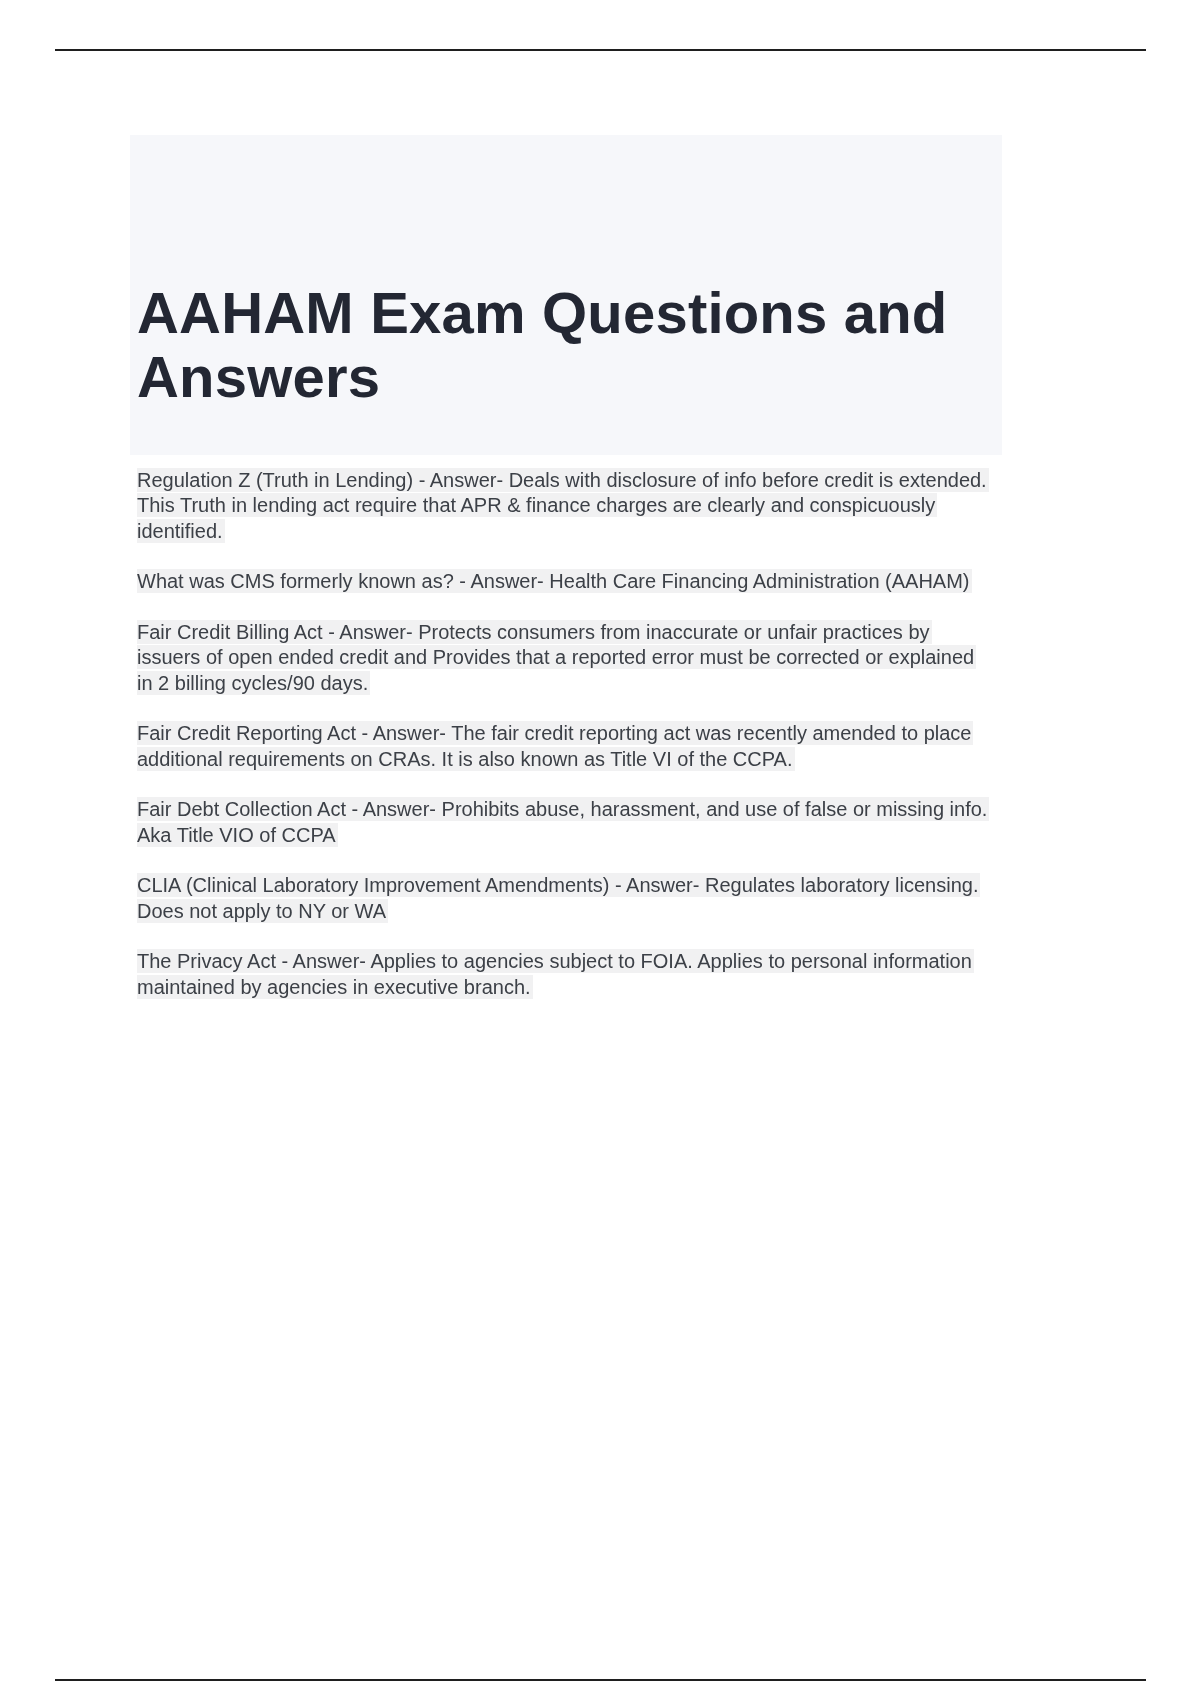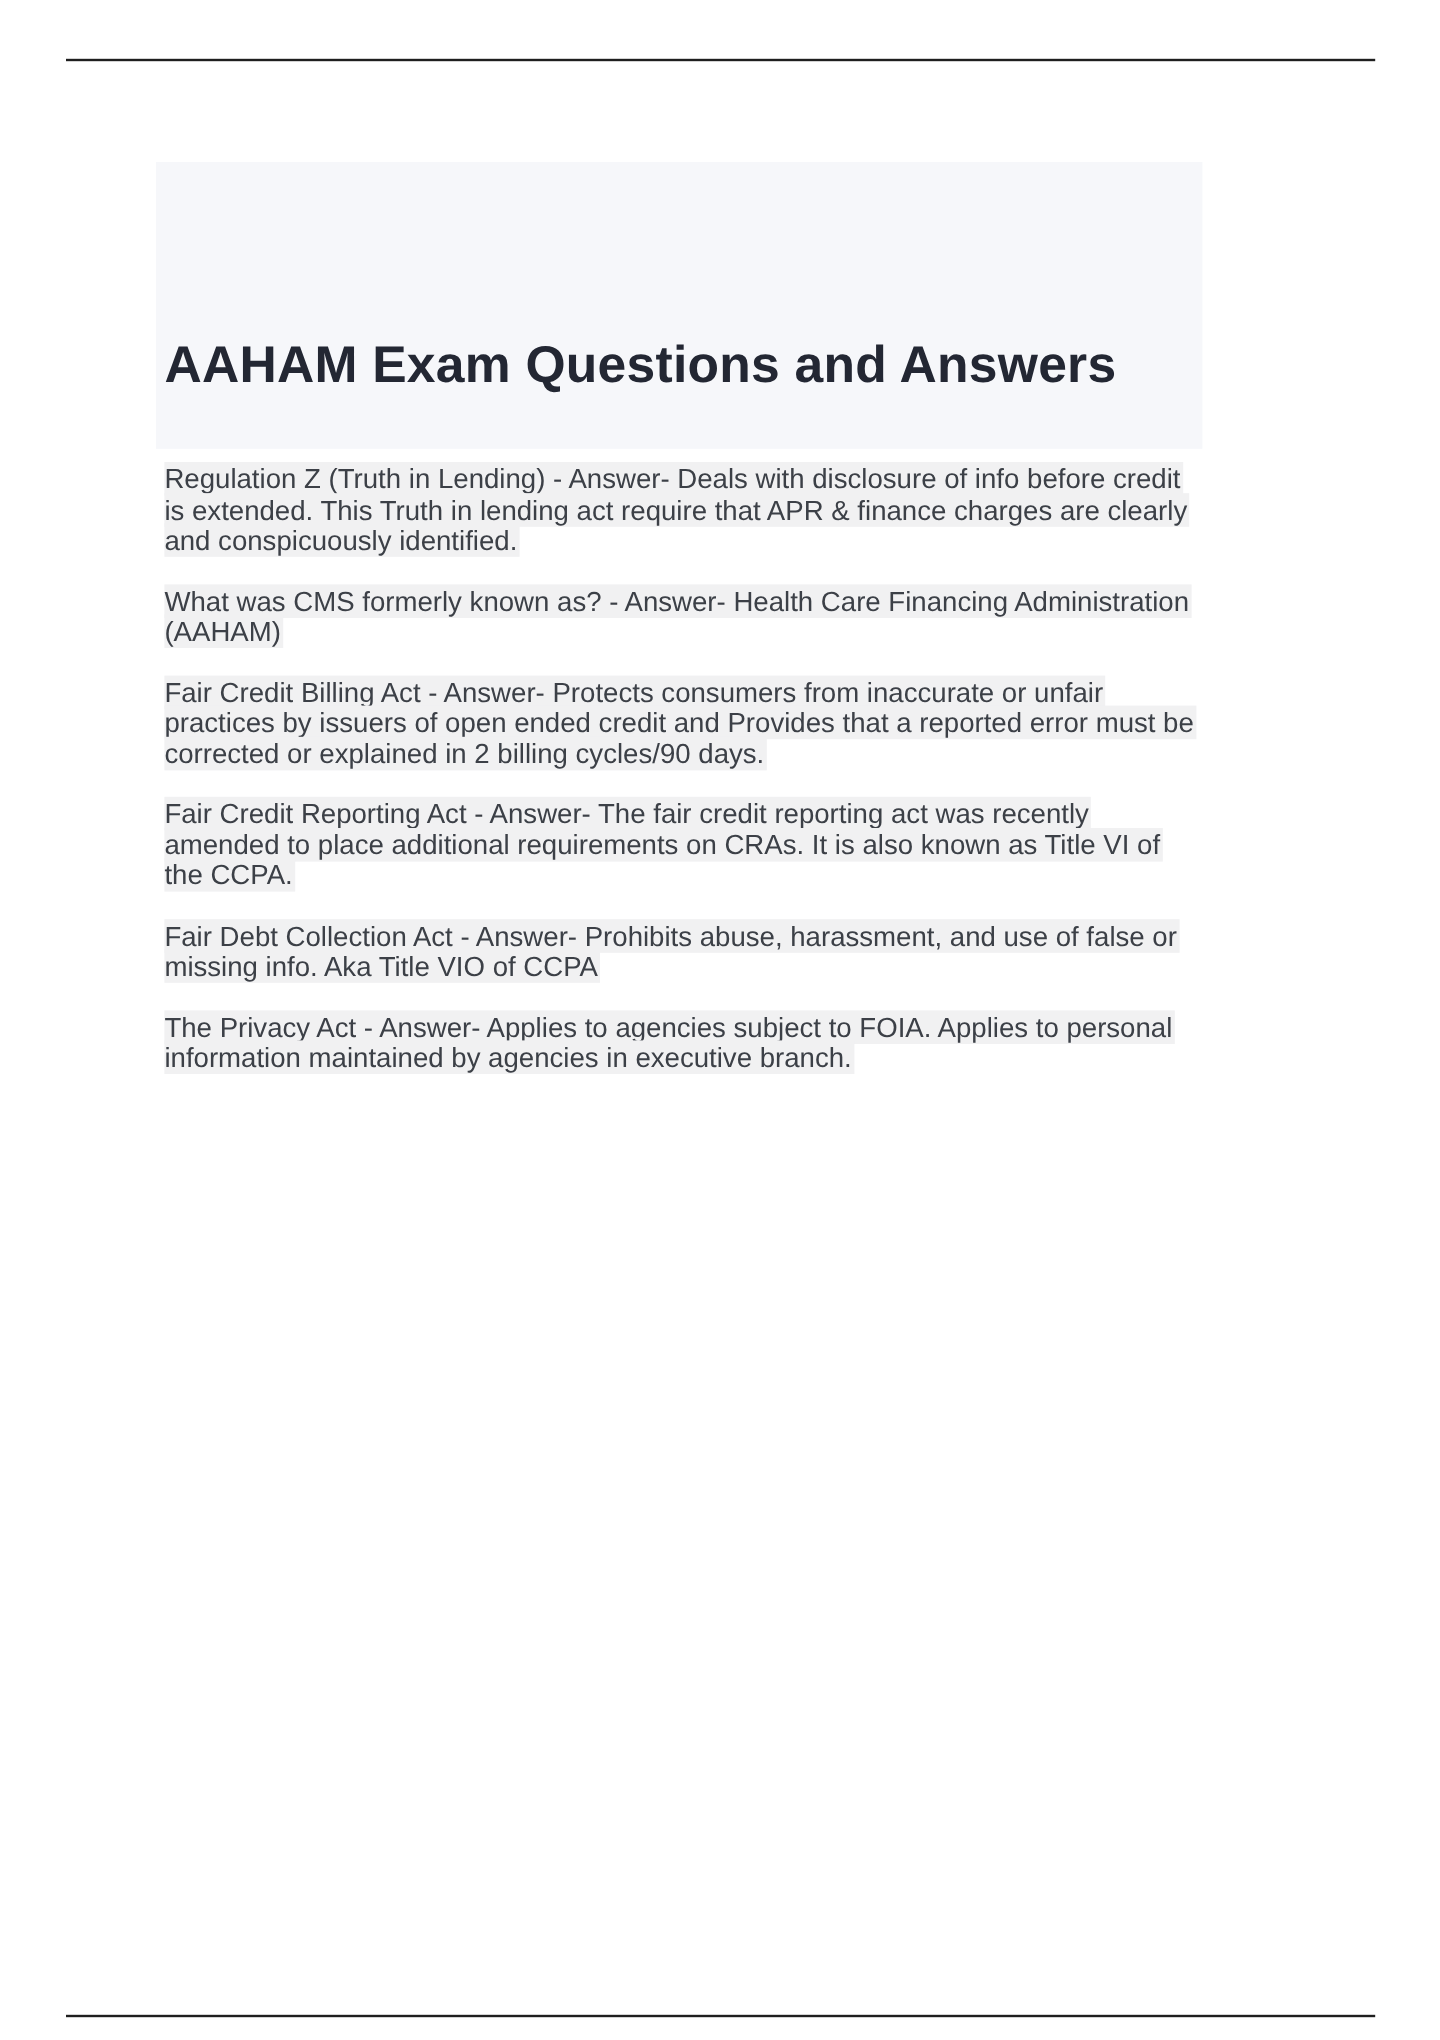--- a/index.html
+++ b/index.html
@@ -33,33 +33,33 @@
 
   .title-block {
     background: #f6f7fa;
     margin-left: -7px;
     width: 872px;
     box-sizing: border-box;
     padding: 146px 10px 46px 7px;
   }
   .title-block h1 {
     margin: 0;
-    font-size: 43px;
+    font-size: 58px;
     line-height: 1.1;
     font-weight: bold;
     color: #232733;
     letter-spacing: 0.2px;
   }
 
   .paragraphs {
     margin-top: 13px;
   }
   .para {
     margin: 0 0 25px 0;
-    font-size: 23px;
+    font-size: 20px;
     line-height: 25.5px;
     color: #3c4047;
   }
   .hl {
     background: #f1f1f2;
     box-decoration-break: clone;
     -webkit-box-decoration-break: clone;
     padding: 1px 2px 1px 0;
   }
 </style>
@@ -75,20 +75,21 @@
     <div class="title-block">
       <h1>AAHAM Exam Questions and Answers</h1>
     </div>
 
     <div class="paragraphs">
       <p class="para"><span class="hl">Regulation Z (Truth in Lending) - Answer- Deals with disclosure of info before credit is extended. This Truth in lending act require that APR &amp; finance charges are clearly and conspicuously identified.</span></p>
       <p class="para"><span class="hl">What was CMS formerly known as? - Answer- Health Care Financing Administration (AAHAM)</span></p>
       <p class="para"><span class="hl">Fair Credit Billing Act - Answer- Protects consumers from inaccurate or unfair practices by issuers of open ended credit and Provides that a reported error must be corrected or explained in 2 billing cycles/90 days.</span></p>
       <p class="para"><span class="hl">Fair Credit Reporting Act - Answer- The fair credit reporting act was recently amended to place additional requirements on CRAs. It is also known as Title VI of the CCPA.</span></p>
       <p class="para"><span class="hl">Fair Debt Collection Act - Answer- Prohibits abuse, harassment, and use of false or missing info. Aka Title VIO of CCPA</span></p>
+      <p class="para"><span class="hl">CLIA (Clinical Laboratory Improvement Amendments) - Answer- Regulates laboratory licensing. Does not apply to NY or WA</span></p>
       <p class="para"><span class="hl">The Privacy Act - Answer- Applies to agencies subject to FOIA. Applies to personal information maintained by agencies in executive branch.</span></p>
     </div>
 
   </div>
 
   <div class="rule bottom"></div>
 
 </div>
 
 </body></html>

